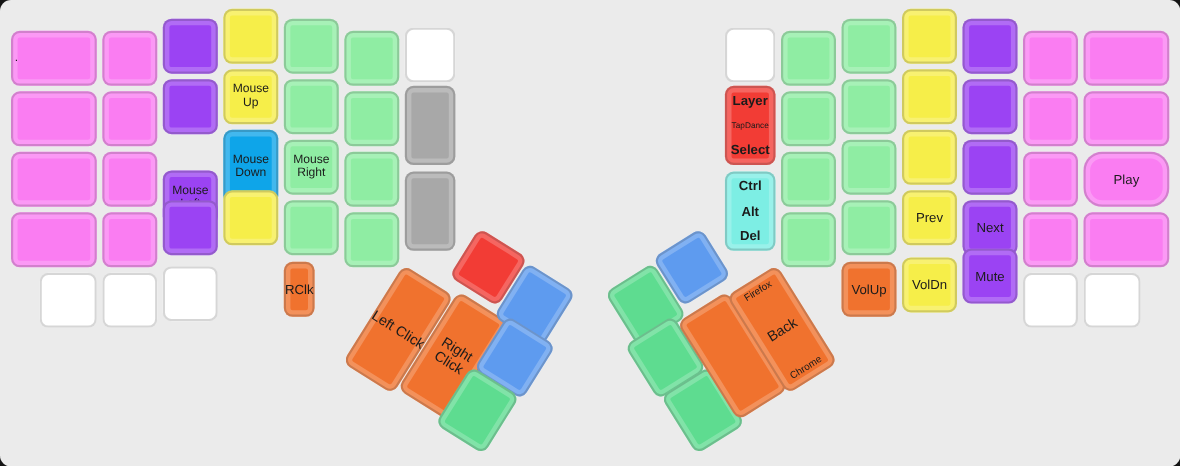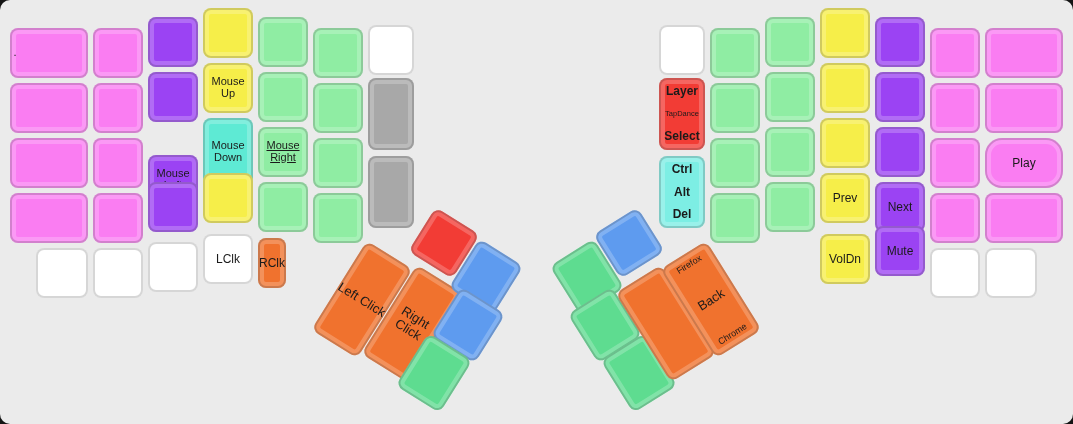--- a/index.html
+++ b/index.html
@@ -53,43 +53,40 @@
       <div class="key" style="left: 148px; top: 17px; width: 50px; height: 50px; background: rgb(155, 67, 243);"></div>
       <div class="key" style="left: 148px; top: 72px; width: 50px; height: 50px; background: rgb(155, 67, 243);"></div>
       <div class="key" style="left: 148px; top: 127px; width: 50px; height: 50px; background: rgb(155, 67, 243); margin-top: 28px;">
         <div class="kl s-sm">Mouse Left</div>
       </div>
       <div class="key" style="left: 148px; top: 182px; width: 50px; height: 50px; background: rgb(155, 67, 243);"></div>
       <div class="key" style="left: 203px; top: 8px; width: 50px; height: 50px; background: rgb(246, 238, 73);"></div>
       <div class="key" style="left: 203px; top: 63px; width: 50px; height: 50px; background: rgb(246, 238, 73);">
         <div class="kl s-sm">Mouse Up</div>
       </div>
-      <div class="key" style="left: 203px; top: 118px; width: 50px; height: 68px; background: #5eead4;">
+      <div class="key" style="left: 203px; top: 118px; width: 50px; height: 68px; background: #0ea5e9;">
         <div class="kl s-sm">Mouse Down</div>
       </div>
       <div class="key" style="left: 203px; top: 173px; width: 50px; height: 50px; background: rgb(246, 238, 73);"></div>
       <div class="key" style="left: 258px; top: 17px; width: 50px; height: 50px; background: rgb(143, 237, 163);"></div>
       <div class="key" style="left: 258px; top: 72px; width: 50px; height: 50px; background: rgb(143, 237, 163);"></div>
-      <div class="key" style="left: 258px; top: 127px; width: 50px; height: 50px; background: rgb(143, 237, 163); text-decoration: underline;">
+      <div class="key" style="left: 258px; top: 127px; width: 50px; height: 50px; background: rgb(143, 237, 163);">
         <div class="kl s-sm">Mouse Right</div>
       </div>
       <div class="key" style="left: 258px; top: 182px; width: 50px; height: 50px; background: rgb(143, 237, 163);"></div>
       <div class="key" style="left: 313px; top: 28px; width: 50px; height: 50px; background: rgb(143, 237, 163);"></div>
       <div class="key" style="left: 313px; top: 83px; width: 50px; height: 50px; background: rgb(143, 237, 163);"></div>
       <div class="key" style="left: 313px; top: 138px; width: 50px; height: 50px; background: rgb(143, 237, 163);"></div>
       <div class="key" style="left: 313px; top: 193px; width: 50px; height: 50px; background: rgb(143, 237, 163);"></div>
       <div class="key" style="left: 368px; top: 25px; width: 46px; height: 50px; background: rgb(255, 255, 255);"></div>
       <div class="key" style="left: 368px; top: 78px; width: 46px; height: 72px; background: rgb(168, 168, 168);"></div>
       <div class="key" style="left: 368px; top: 156px; width: 46px; height: 72px; background: rgb(168, 168, 168);"></div>
       <div class="key" style="left: 36px; top: 248px; width: 52px; height: 50px; background: rgb(255, 255, 255);"></div>
       <div class="key" style="left: 93px; top: 248px; width: 50px; height: 50px; background: rgb(255, 255, 255);"></div>
       <div class="key" style="left: 148px; top: 242px; width: 50px; height: 50px; background: rgb(255, 255, 255);"></div>
-      <div class="key" style="left: 203px; top: 234px; width: 50px; height: 50px; background: rgb(255, 255, 255);">
-        <div class="kl s-md">LClk</div>
-      </div>
       <div class="key" style="left: 258px; top: 238px; width: 28px; height: 50px; background: rgb(240, 114, 46);">
         <div class="kl s-md">RClk</div>
       </div>
       <div class="key" style="left: 335px; top: 247px; width: 54px; height: 105px; background: rgb(240, 114, 46); transform: rotate(32deg);">
         <div class="kl s-lg">Left Click</div>
       </div>
       <div class="key" style="left: 385px; top: 271px; width: 54px; height: 105px; background: rgb(240, 114, 46); transform: rotate(32deg);">
         <div class="kl s-lg">Right Click</div>
       </div>
       <div class="key" style="left: 418px; top: 217px; width: 52px; height: 52px; background: rgb(242, 60, 53); transform: rotate(32deg);"></div>
@@ -130,20 +127,23 @@
       <div class="key" style="left: 930px; top: 28px; width: 50px; height: 50px; background: rgb(250, 125, 242);"></div>
       <div class="key" style="left: 930px; top: 83px; width: 50px; height: 50px; background: rgb(250, 125, 242);"></div>
       <div class="key" style="left: 930px; top: 138px; width: 50px; height: 50px; background: rgb(250, 125, 242);"></div>
       <div class="key" style="left: 930px; top: 193px; width: 50px; height: 50px; background: rgb(250, 125, 242);"></div>
       <div class="key" style="left: 985px; top: 28px; width: 78px; height: 50px; background: rgb(250, 125, 242);"></div>
       <div class="key" style="left: 985px; top: 83px; width: 78px; height: 50px; background: rgb(250, 125, 242);"></div>
       <div class="key" style="left: 985px; top: 138px; width: 78px; height: 50px; background: rgb(250, 125, 242); border-radius: 17px;">
         <div class="kl s-md">Play</div>
       </div>
       <div class="key" style="left: 985px; top: 193px; width: 78px; height: 50px; background: rgb(250, 125, 242);"></div>
+      <div class="key" style="left: 765px; top: 238px; width: 50px; height: 50px; background: rgb(240, 114, 46);">
+        <div class="kl s-md">VolUp</div>
+      </div>
       <div class="key" style="left: 820px; top: 234px; width: 50px; height: 50px; background: rgb(246, 238, 73);">
         <div class="kl s-md">VolDn</div>
       </div>
       <div class="key" style="left: 875px; top: 226px; width: 50px; height: 50px; background: rgb(155, 67, 243);">
         <div class="kl s-md">Mute</div>
       </div>
       <div class="key" style="left: 930px; top: 248px; width: 50px; height: 50px; background: rgb(255, 255, 255);"></div>
       <div class="key" style="left: 985px; top: 248px; width: 52px; height: 50px; background: rgb(255, 255, 255);"></div>
       <div class="key" style="left: 603px; top: 217px; width: 52px; height: 52px; background: rgb(94, 155, 239); transform: rotate(-32deg);"></div>
       <div class="key" style="left: 561px; top: 248px; width: 52px; height: 58px; background: rgb(94, 220, 144); transform: rotate(-32deg);"></div>

